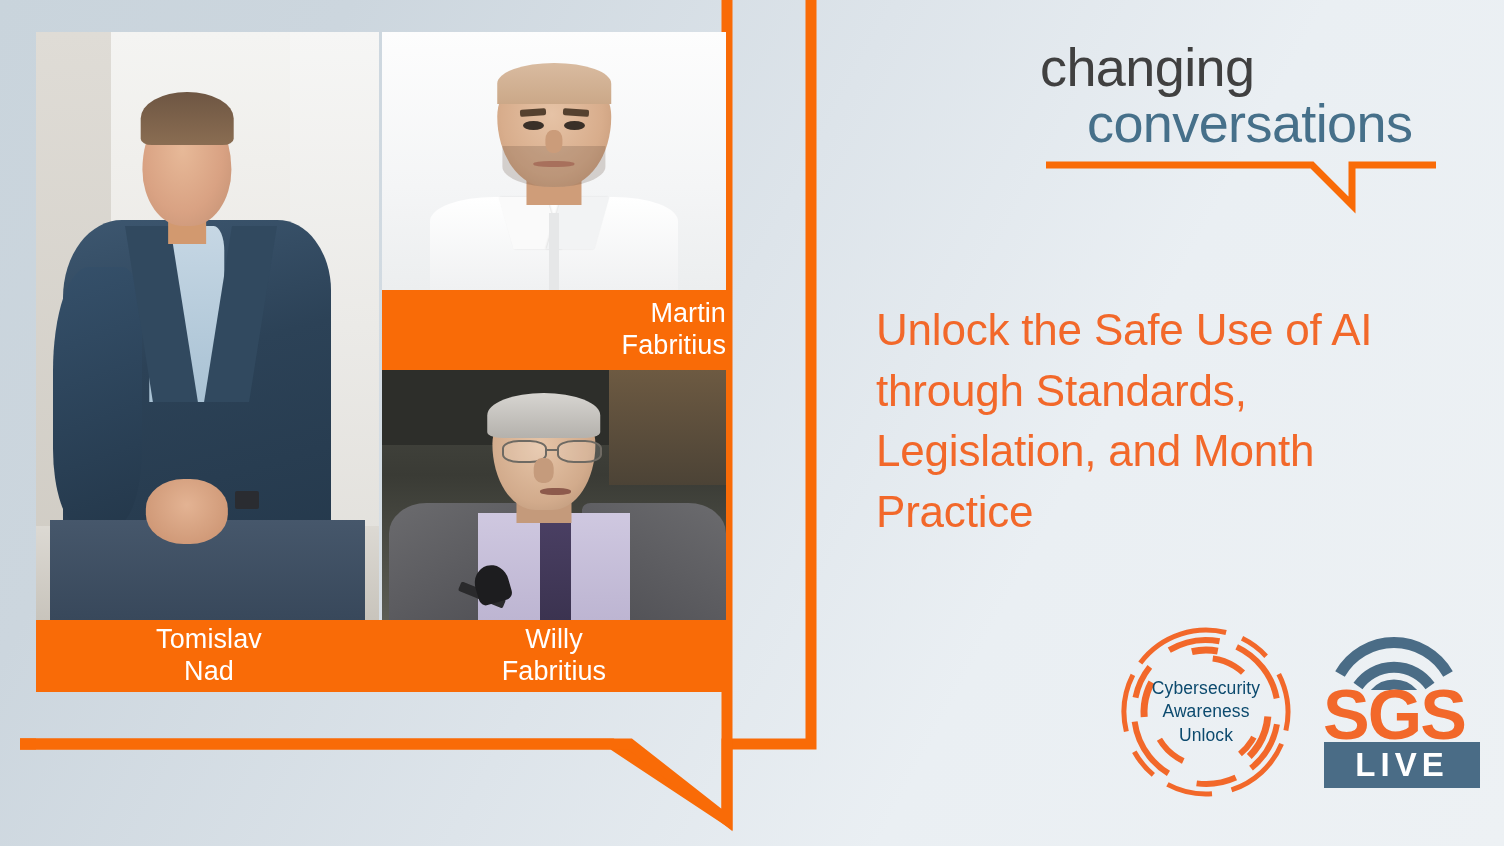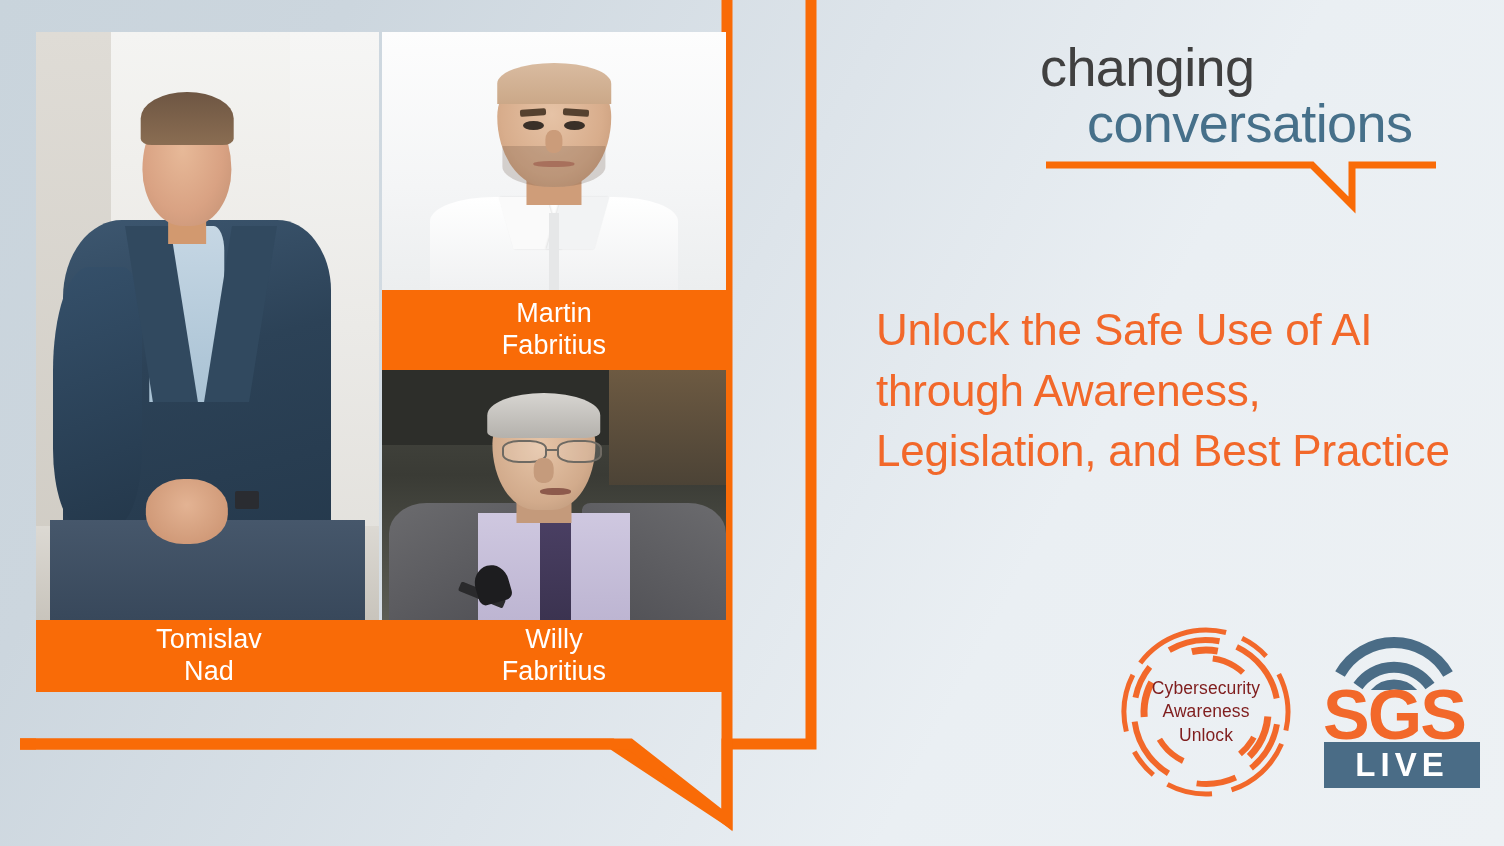--- a/index.html
+++ b/index.html
@@ -133,21 +133,21 @@
   #photo-fabritius .suitR { position:absolute; right:0%; top:53%; width:42%; height:47%;
     background:linear-gradient(210deg,#6b6b6e,#4f4f54); border-radius:6% 26% 0 0; }
   #photo-fabritius .mic { position:absolute; left:27%; top:78%; width:10%; height:15%;
     background:#1d1d1f; border-radius:50% 50% 20% 20%; transform:rotate(-16deg); }
   #photo-fabritius .micstem { position:absolute; left:22%; top:88%; width:14%; height:4%;
     background:#2a2a2c; transform:rotate(22deg); border-radius:2px; }
 
   
   .nameplate {
     position:absolute; background:#F96B07; color:#ffffff;
-    display:flex; flex-direction:column; align-items:center; justify-content:center;
+    display:flex; flex-direction:column; align-items:flex-end; justify-content:center;
     line-height:1.17; font-size:27px; letter-spacing:.1px; text-align:center;
   }
   #plate-schaffer { left:346px; top:258px; width:344px; height:80px; }
   #plate-bottom  { left:0px;  top:588px; width:690px; height:72px;
                    flex-direction:row; align-items:center; justify-content:space-between; }
   #plate-bottom .halfplate { width:346px; display:flex; flex-direction:column;
                    align-items:center; justify-content:center; }
   #plate-bottom .halfplate.right { width:344px; }
 
   
@@ -159,21 +159,21 @@
   #headline {
     position:absolute; left:876px; top:300px; width:600px;
     color:#F2682A; font-size:44px; line-height:1.38; letter-spacing:-.2px;
   }
 
   #badges { position:absolute; left:1118px; top:620px; width:360px; height:180px; }
   #cyber-logo { position:absolute; left:0; top:4px; width:176px; height:176px; }
   #cyber-logo .cyber-text {
     position:absolute; left:0; top:0; width:100%; height:100%;
     display:flex; flex-direction:column; align-items:center; justify-content:center;
-    color:#7f1d1d; font-size:17.5px; line-height:1.33; text-align:center; letter-spacing:.1px;
+    color:#0c4a6e; font-size:17.5px; line-height:1.33; text-align:center; letter-spacing:.1px;
   }
   #sgs-live { position:absolute; left:196px; top:12px; width:160px; height:160px; }
   #sgs-live .sgs-word {
     position:absolute; left:0; top:48px; width:100%; text-align:center;
     color:#F2682A; font-size:70px; font-weight:bold; letter-spacing:-2px; line-height:1;
   }
   #sgs-live .live-bar {
     position:absolute; left:10px; bottom:4px; width:156px; height:46px;
     background:#4A6C86; display:flex; align-items:center; justify-content:center;
   }
@@ -269,21 +269,21 @@
 </div>
 
 <div id="logo-block">
   <div class="logo-line1">changing</div>
   <div class="logo-line2">conversations</div>
   <svg width="422" height="60" viewBox="0 0 422 60" style="display:block;margin-top:8px;">
     <path d="M 6,6 L 272,6 L 312,46 L 312,6 L 396,6" fill="none" stroke="#F96B07" stroke-width="7" stroke-linejoin="miter"></path>
   </svg>
 </div>
 
-<div id="headline">Unlock the Safe Use of AI through Awareness, Legislation, and Best Practice</div>
+<div id="headline">Unlock the Safe Use of AI through Standards, Legislation, and Month Practice</div>
 
 <div id="badges">
 
   <div id="cyber-logo">
     <svg width="176" height="176" viewBox="0 0 176 176">
       <g fill="none" stroke="#F2682A" stroke-linecap="butt">
 
         <circle cx="88" cy="88" r="82" stroke-width="5" stroke-dasharray="46 17 30 22 58 14 70 20" transform="rotate(-108 88 88)"></circle>
 
         <circle cx="88" cy="88" r="72" stroke-width="6" stroke-dasharray="34 26 52 18 40 30 64 24" transform="rotate(-38 88 88)"></circle>

